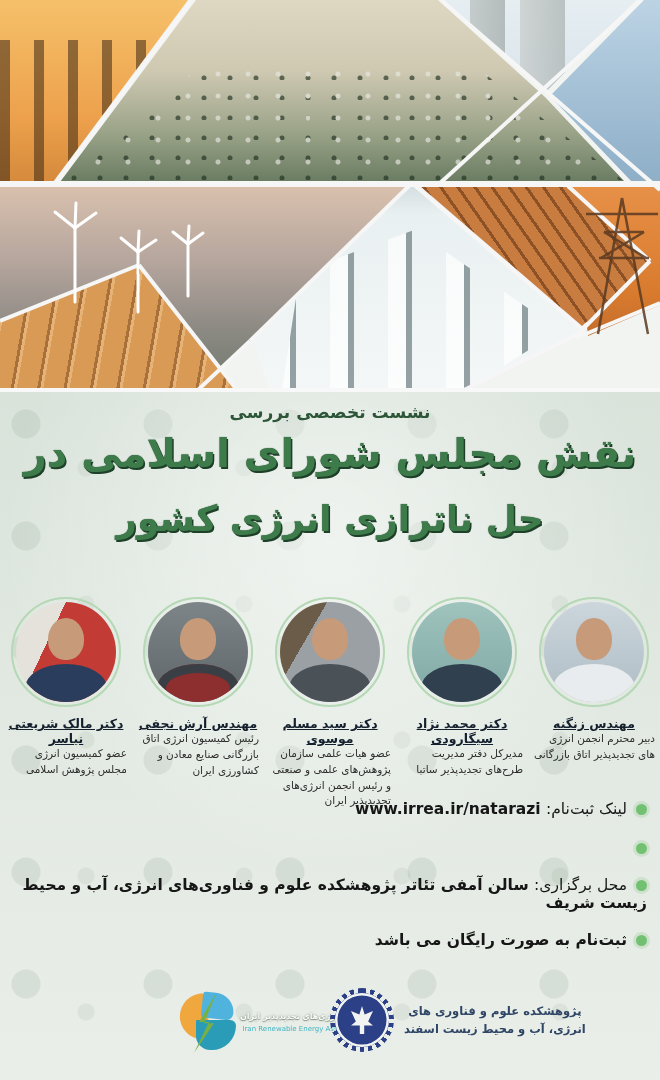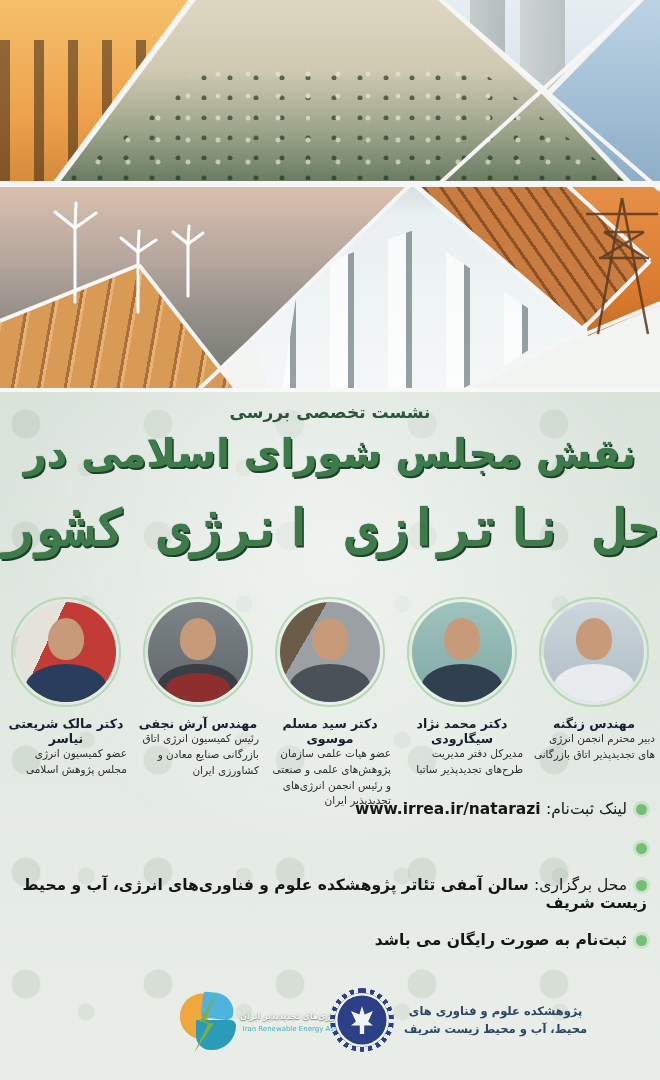--- a/index.html
+++ b/index.html
@@ -58,42 +58,42 @@
       radial-gradient(circle 9px at 86px 76px, rgba(125,148,128,.12) 8px, transparent 9px),
       linear-gradient(180deg,#d9e3da 0%,#e3eae3 55%,#e9eee8 100%);
     background-size:auto,132px 112px,158px 136px,auto;
     border-top:4px solid #f7f8f7; }
 
   .kicker { position:absolute; top:10px; width:100%; text-align:center;
     font-size:17px; font-weight:bold; color:#2c5637; }
   .title { position:absolute; width:100%; text-align:center; font-weight:bold;
     color:#3e7b4b; text-shadow:1.5px 2px 0 #1e4029, 0 0 1px #1e4029; }
   .t1 { top:38px; font-size:40px; }
-  .t2 { top:106px; font-size:52px;font-family:Liberation Mono, monospace; }
+  .t2 { top:106px; font-size:36px; }
 
   
   .speakers { position:absolute; top:205px; left:0; width:660px; display:flex; }
   .spk { width:20%; display:flex; flex-direction:column; align-items:center; }
   .pcirc { width:110px; height:110px; border:2px solid #b5d8b5; border-radius:50%; padding:3px; }
   .photo { position:relative; width:100%; height:100%; border-radius:50%; overflow:hidden; }
   .photo .head { position:absolute; left:50%; top:16px; width:36px; height:42px; margin-left:-18px;
     background:#c79b7a; border-radius:50% 50% 46% 46%; }
   .photo .torso { position:absolute; left:50%; bottom:-10px; width:82px; height:48px; margin-left:-41px;
     border-radius:50% 50% 0 0; }
   .spk:nth-child(1) .photo { background:linear-gradient(115deg,#3a9e4e 0 10%,#e4e2da 10% 34%,#c23b35 34% 100%); }
   .spk:nth-child(1) .torso { background:#2a3d5c; }
   .spk:nth-child(2) .photo { background:linear-gradient(180deg,#7d8589 0%,#5d6569 100%); }
   .spk:nth-child(2) .torso { background:#8d2f2e; box-shadow:inset 0 0 0 9px #3a3f46; }
   .spk:nth-child(3) .photo { background:linear-gradient(120deg,#6b5c4a 0 30%,#9aa0a4 30% 100%); }
   .spk:nth-child(3) .torso { background:#4a5258; }
   .spk:nth-child(4) .photo { background:linear-gradient(180deg,#9fc3bd 0%,#7fa8a4 100%); }
   .spk:nth-child(4) .torso { background:#31404f; box-shadow:inset 0 -34px 0 -26px #e8eced; }
   .spk:nth-child(5) .photo { background:linear-gradient(180deg,#ccd6dc 0%,#aebcc4 100%); }
   .spk:nth-child(5) .torso { background:#e8ecef; }
-  .sname { margin-top:9px; font-size:12.5px; font-weight:bold; color:#15202e; direction:rtl; text-align:center; }
+  .sname { margin-top:9px; font-size:12.5px; font-weight:bold; color:#15202e; direction:rtl; text-align:center;text-decoration:underline; }
   .srole { margin-top:0; font-size:10.5px; line-height:1.5; color:#2d2d2d; direction:rtl; text-align:right; padding:0 5px; }
 
   
   .details { position:absolute; top:408px; right:13px; width:635px; direction:rtl; text-align:right; }
   .dline { margin-bottom:21px; font-size:15.5px; font-weight:bold; color:#161616; }
   .dline.tight { margin-bottom:19px; }
   .bullet { display:inline-block; width:11px; height:11px; border-radius:50%; background:#72c172;
     box-shadow:0 0 0 3px rgba(160,205,160,.35); margin-left:9px; vertical-align:middle; }
   .dlabel { font-weight:normal; }
   .ltr { direction:ltr; unicode-bidi:isolate; }
@@ -268,18 +268,18 @@
       <div class="irrea-text">
         <div class="irrea-fa">انجمن انرژی‌های تجدیدپذیر ایران</div>
         <div class="irrea-en">Iran Renewable Energy Association</div>
       </div>
     </div>
 
     <div class="f-sharif">
       <div class="sharif-emblem"></div>
       <div class="sharif-text">
         <div>پژوهشکده علوم و فناوری های</div>
-        <div>محیط، آب و محیط زیست شریف</div>
+        <div>انرژی، آب و محیط زیست اسفند</div>
       </div>
     </div>
 
   </div>
 </div>
 
 </body></html>

